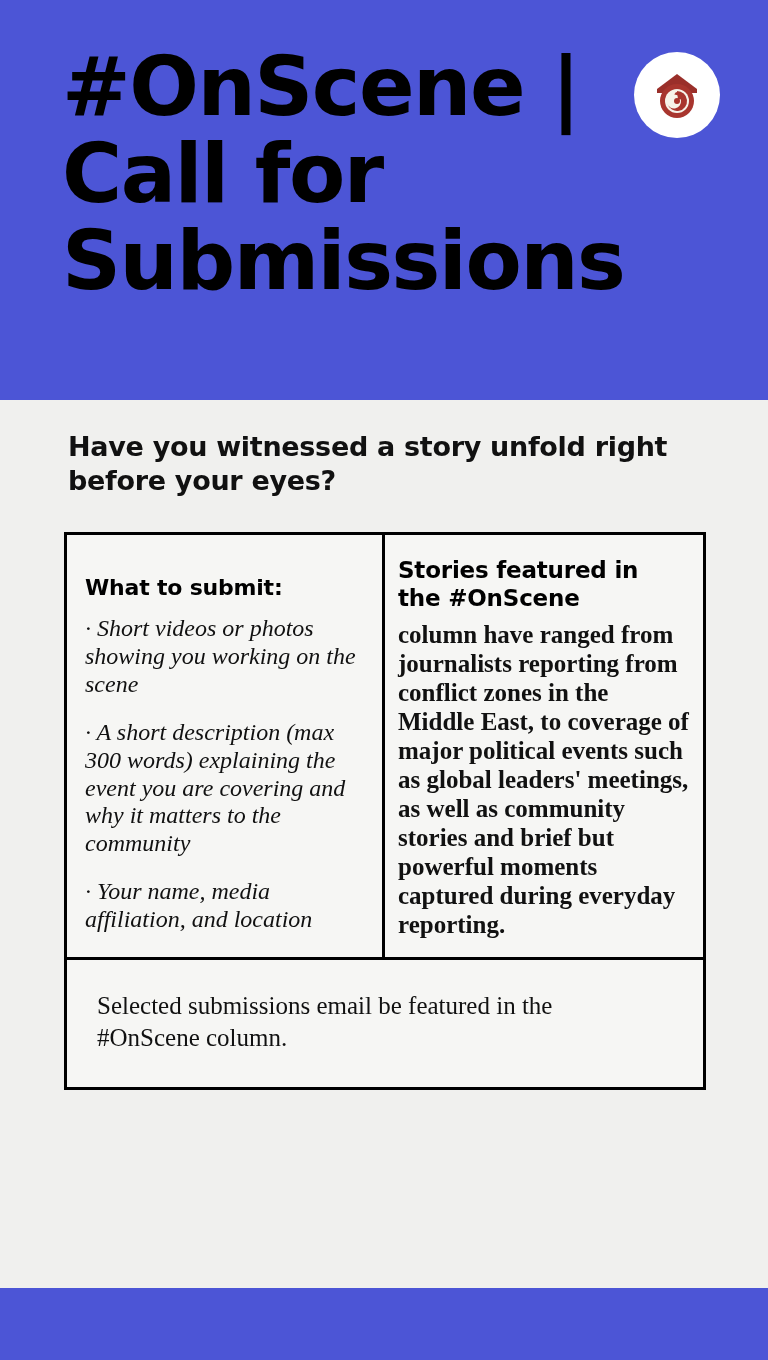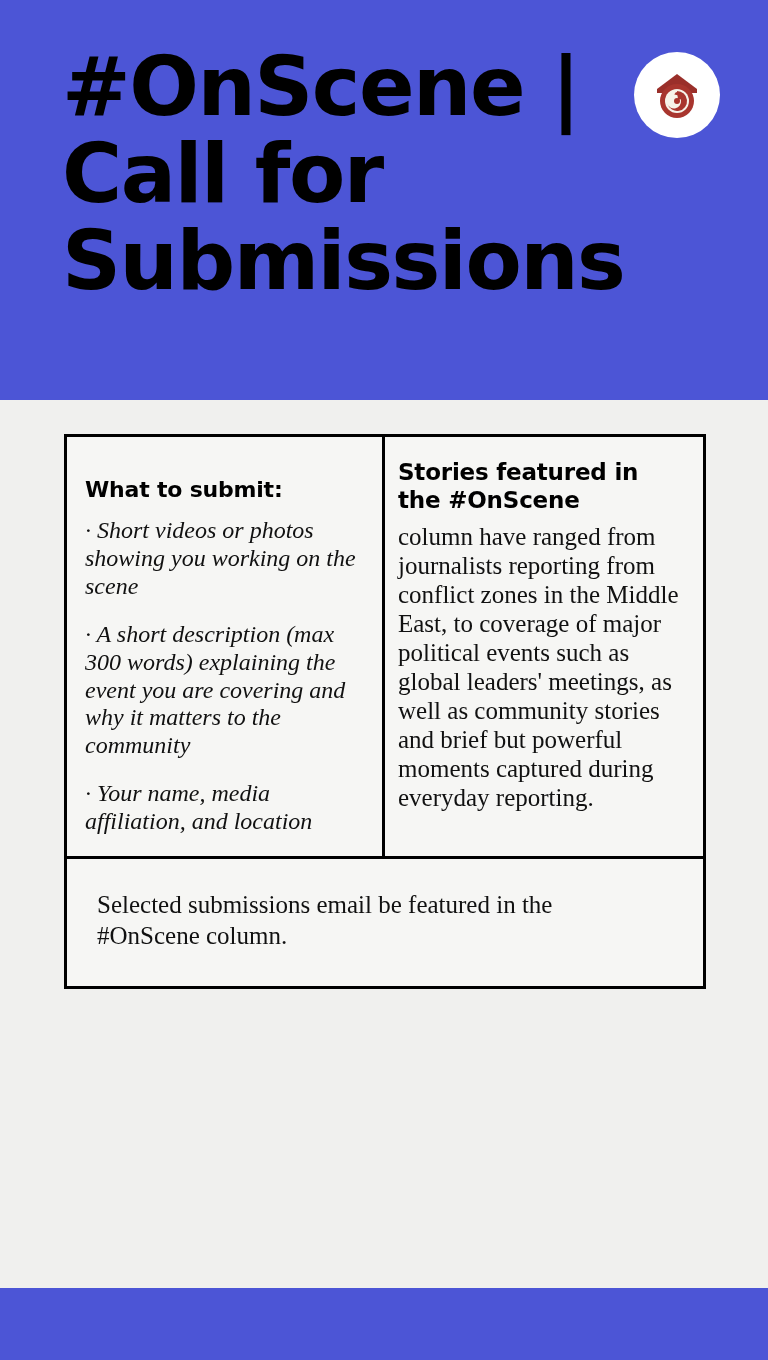--- a/index.html
+++ b/index.html
@@ -113,20 +113,21 @@
   .bullet {
     margin: 0 0 20px 0;
   }
   .bullet:last-child { margin-bottom: 0; }
   .para-right {
     font-family: "Liberation Serif", serif;
     font-size: 25px;
     line-height: 1.16;
     color: #111;
     margin: 0;
+    font-weight: bold;
   }
 
   
   .footer-box {
     padding: 30px 44px 34px 30px;
   }
   .footer-para {
     font-family: "Liberation Serif", serif;
     font-size: 25px;
     line-height: 1.26;
@@ -163,20 +164,21 @@
       <svg width="64" height="64" viewBox="0 0 64 64" aria-hidden="true">
         <path d="M12 26 L32 11 L52 26 L52 30 L12 30 Z" fill="#9a2f2a"></path>
         <circle cx="32" cy="38" r="17" fill="#a8352e"></circle>
         <circle cx="32" cy="38" r="12" fill="#f6f3ea"></circle>
         <path d="M32 28 a10 10 0 1 1 -9.5 13 a7 7 0 1 0 6.8 -9.5 a4 4 0 1 1 3.7 5.2" fill="#a8352e"></path>
         <circle cx="32" cy="38" r="3" fill="#a8352e"></circle>
       </svg>
     </div>
   </div>
 
+  <div class="subhead">Have you witnessed a story unfold right before your eyes?</div>
 
   <div class="boxes">
 
     <div class="cols">
 
       <div class="col-left">
         <div class="col-head">What to submit:</div>
         <p class="serif bullet">· Short videos or photos showing you working on the scene</p>
         <p class="serif bullet">· A short description (max 300 words) explaining the event you are covering and why it matters to the community</p>
         <p class="serif bullet">· Your name, media affiliation, and location</p>

